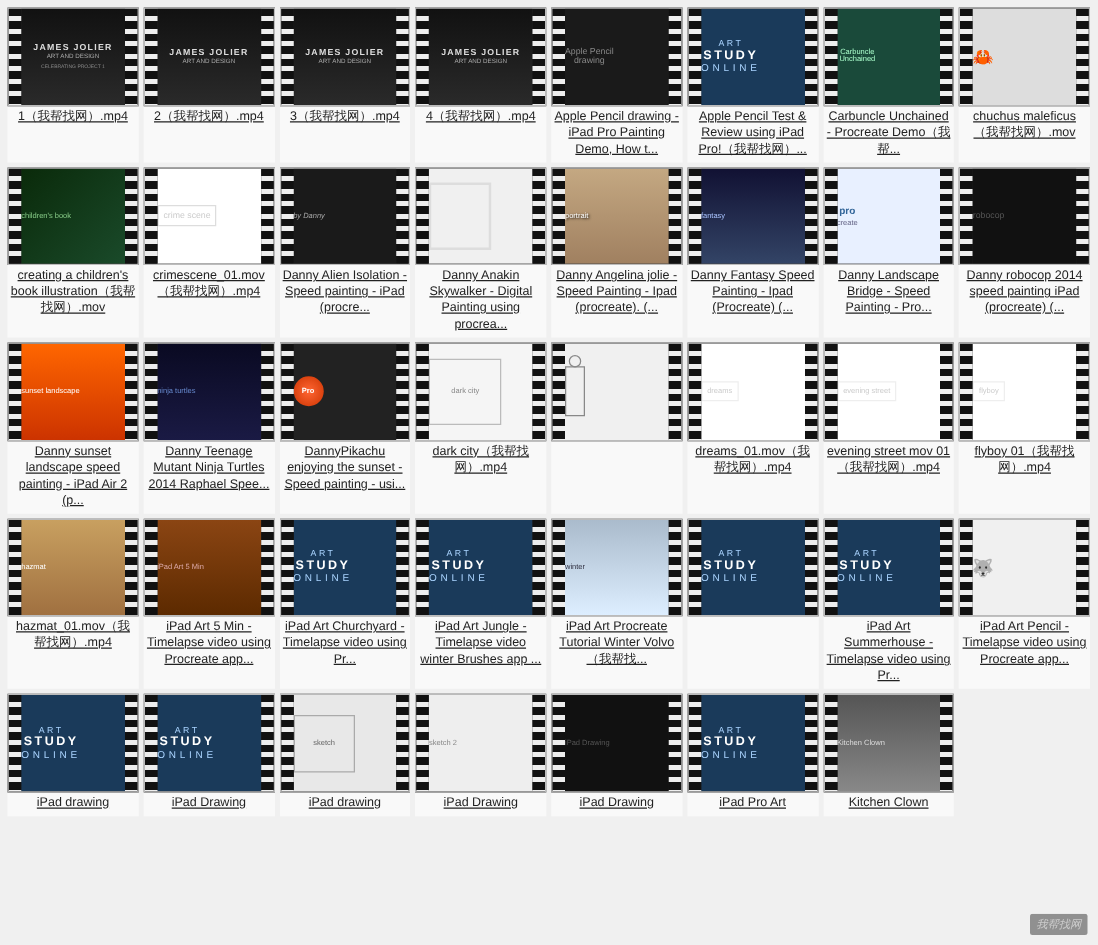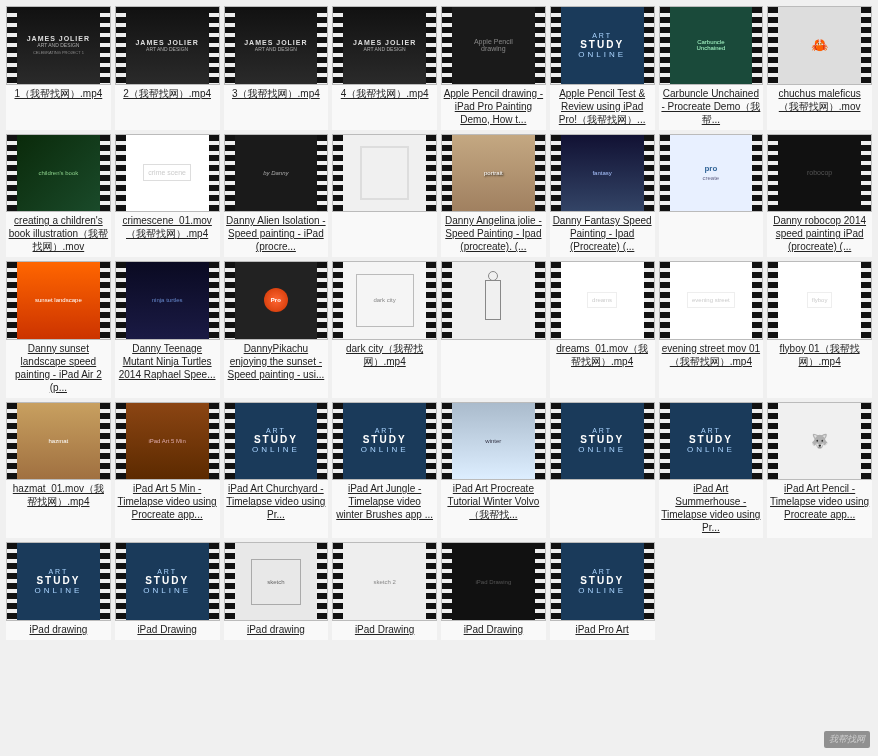--- a/index.html
+++ b/index.html
@@ -45,21 +45,20 @@
       );
       z-index: 2;
     }
     .thumb::before { left: 0; }
     .thumb::after { right: 0; }
     .thumb-inner {
       position: absolute;
       left: 10px; right: 10px; top: 0; bottom: 0;
       display: flex;
       align-items: center;
-      justify-content: center;
       overflow: hidden;
     }
     .art-study-logo {
       display: flex;
       flex-direction: column;
       align-items: center;
       justify-content: center;
       color: white;
       text-align: center;
     }
@@ -213,20 +212,21 @@
       </div>
     </div>
     <div class="label">Danny Alien Isolation - Speed painting - iPad (procre...</div>
   </div>
   <div class="item">
     <div class="thumb">
       <div class="thumb-inner" style="background:#f0f0f0;">
         <div style="border:2px solid #ddd;width:60%;height:70%;"></div>
       </div>
     </div>
+    <div class="label">Danny Anakin Skywalker - Digital Painting using procrea...</div>
   </div>
   <div class="item">
     <div class="thumb">
       <div class="thumb-inner" style="background:linear-gradient(to bottom,#c4a882,#a08060);">
         <div style="color:#fff;font-size:6px;text-align:center;text-shadow:1px 1px 2px #000;">portrait</div>
       </div>
     </div>
     <div class="label">Danny Angelina jolie - Speed Painting - Ipad (procreate). (...</div>
   </div>
   <div class="item">
@@ -236,20 +236,21 @@
       </div>
     </div>
     <div class="label">Danny Fantasy Speed Painting - Ipad (Procreate) (...</div>
   </div>
   <div class="item">
     <div class="thumb">
       <div class="thumb-inner" style="background:#e8f0ff;">
         <div style="color:#336699;font-size:8px;font-weight:bold;text-align:center;">pro<br><span style="font-size:6px;font-weight:normal;color:#668">create</span></div>
       </div>
     </div>
+    <div class="label">Danny Landscape Bridge - Speed Painting - Pro...</div>
   </div>
   <div class="item">
     <div class="thumb">
       <div class="thumb-inner" style="background:#111;">
         <div style="color:#555;font-size:7px;">robocop</div>
       </div>
     </div>
     <div class="label">Danny robocop 2014 speed painting iPad (procreate) (...</div>
   </div>
 
@@ -454,15 +455,23 @@
       <div class="thumb-inner" style="background:#1a3a5a;">
         <div class="art-study-logo">
           <div class="art">ART</div>
           <div class="study">STUDY</div>
           <div class="online">ONLINE</div>
         </div>
       </div>
     </div>
     <div class="label">iPad Pro Art</div>
   </div>
+  <div class="item">
+    <div class="thumb">
+      <div class="thumb-inner" style="background:linear-gradient(to bottom,#555,#888);">
+        <div style="color:#ddd;font-size:6px;">Kitchen Clown</div>
+      </div>
+    </div>
+    <div class="label">Kitchen Clown</div>
+  </div>
 </div>
 
 <div class="watermark">我帮找网</div>
 
 </body></html>

